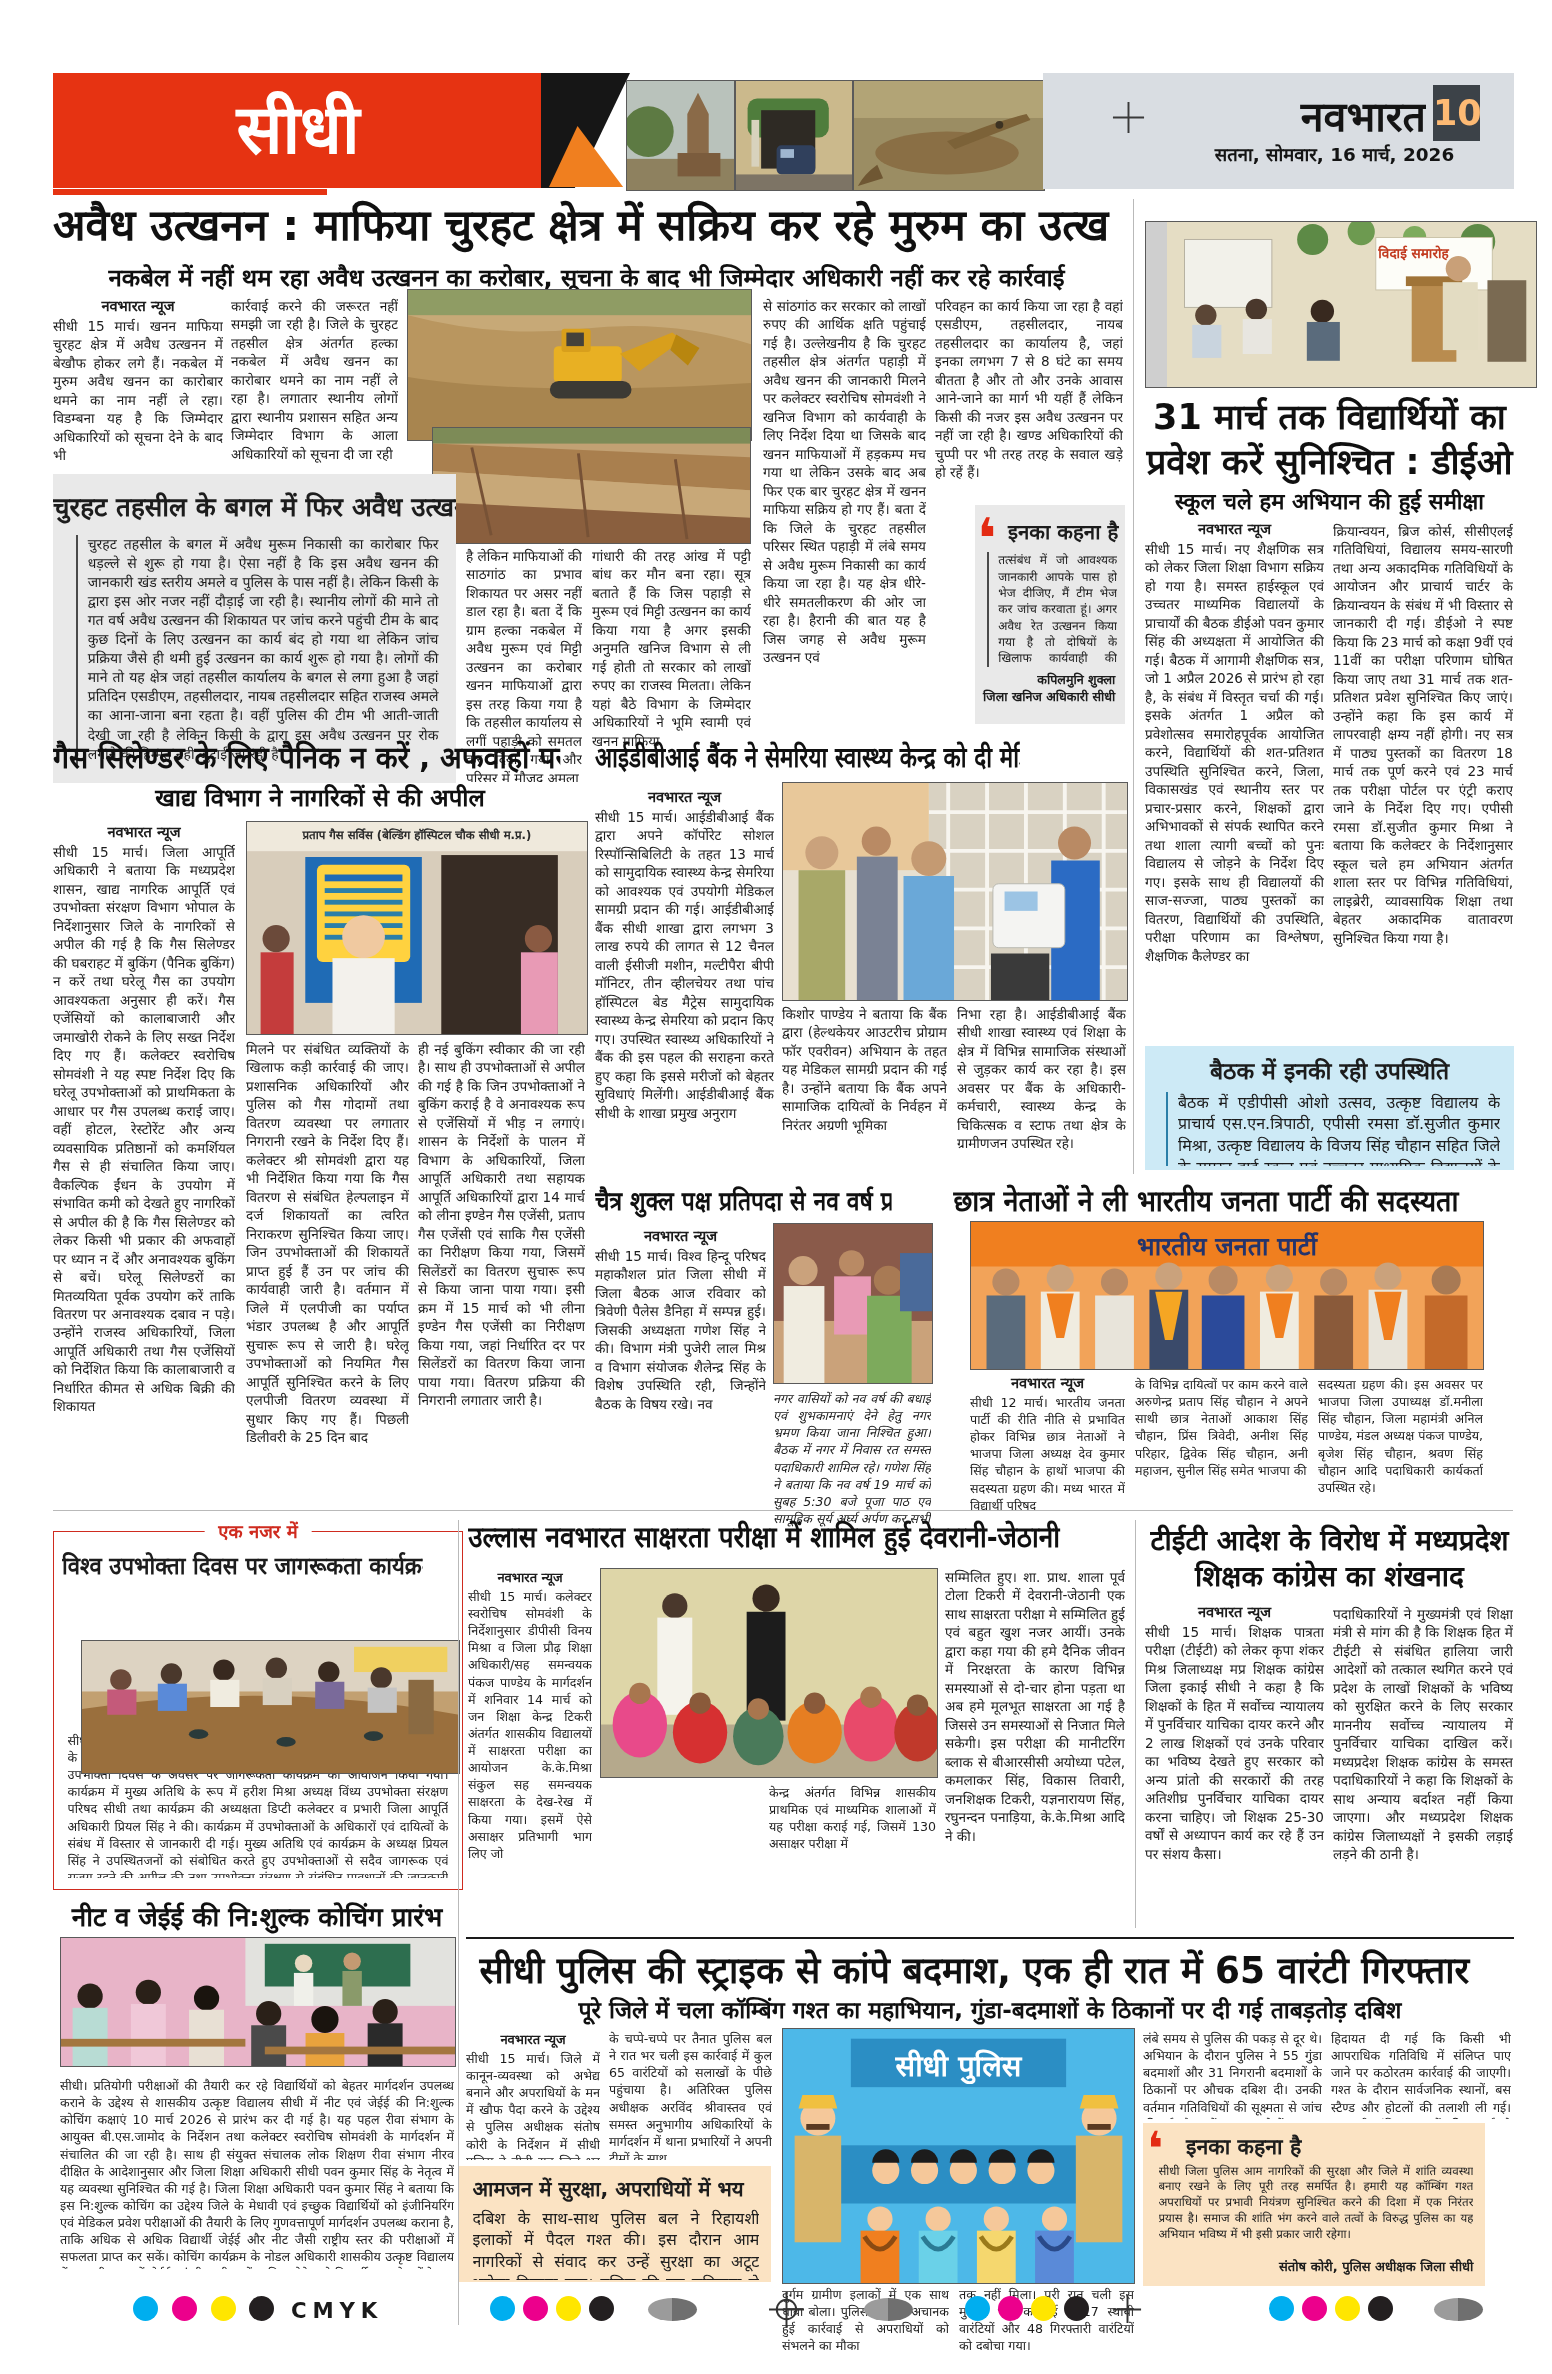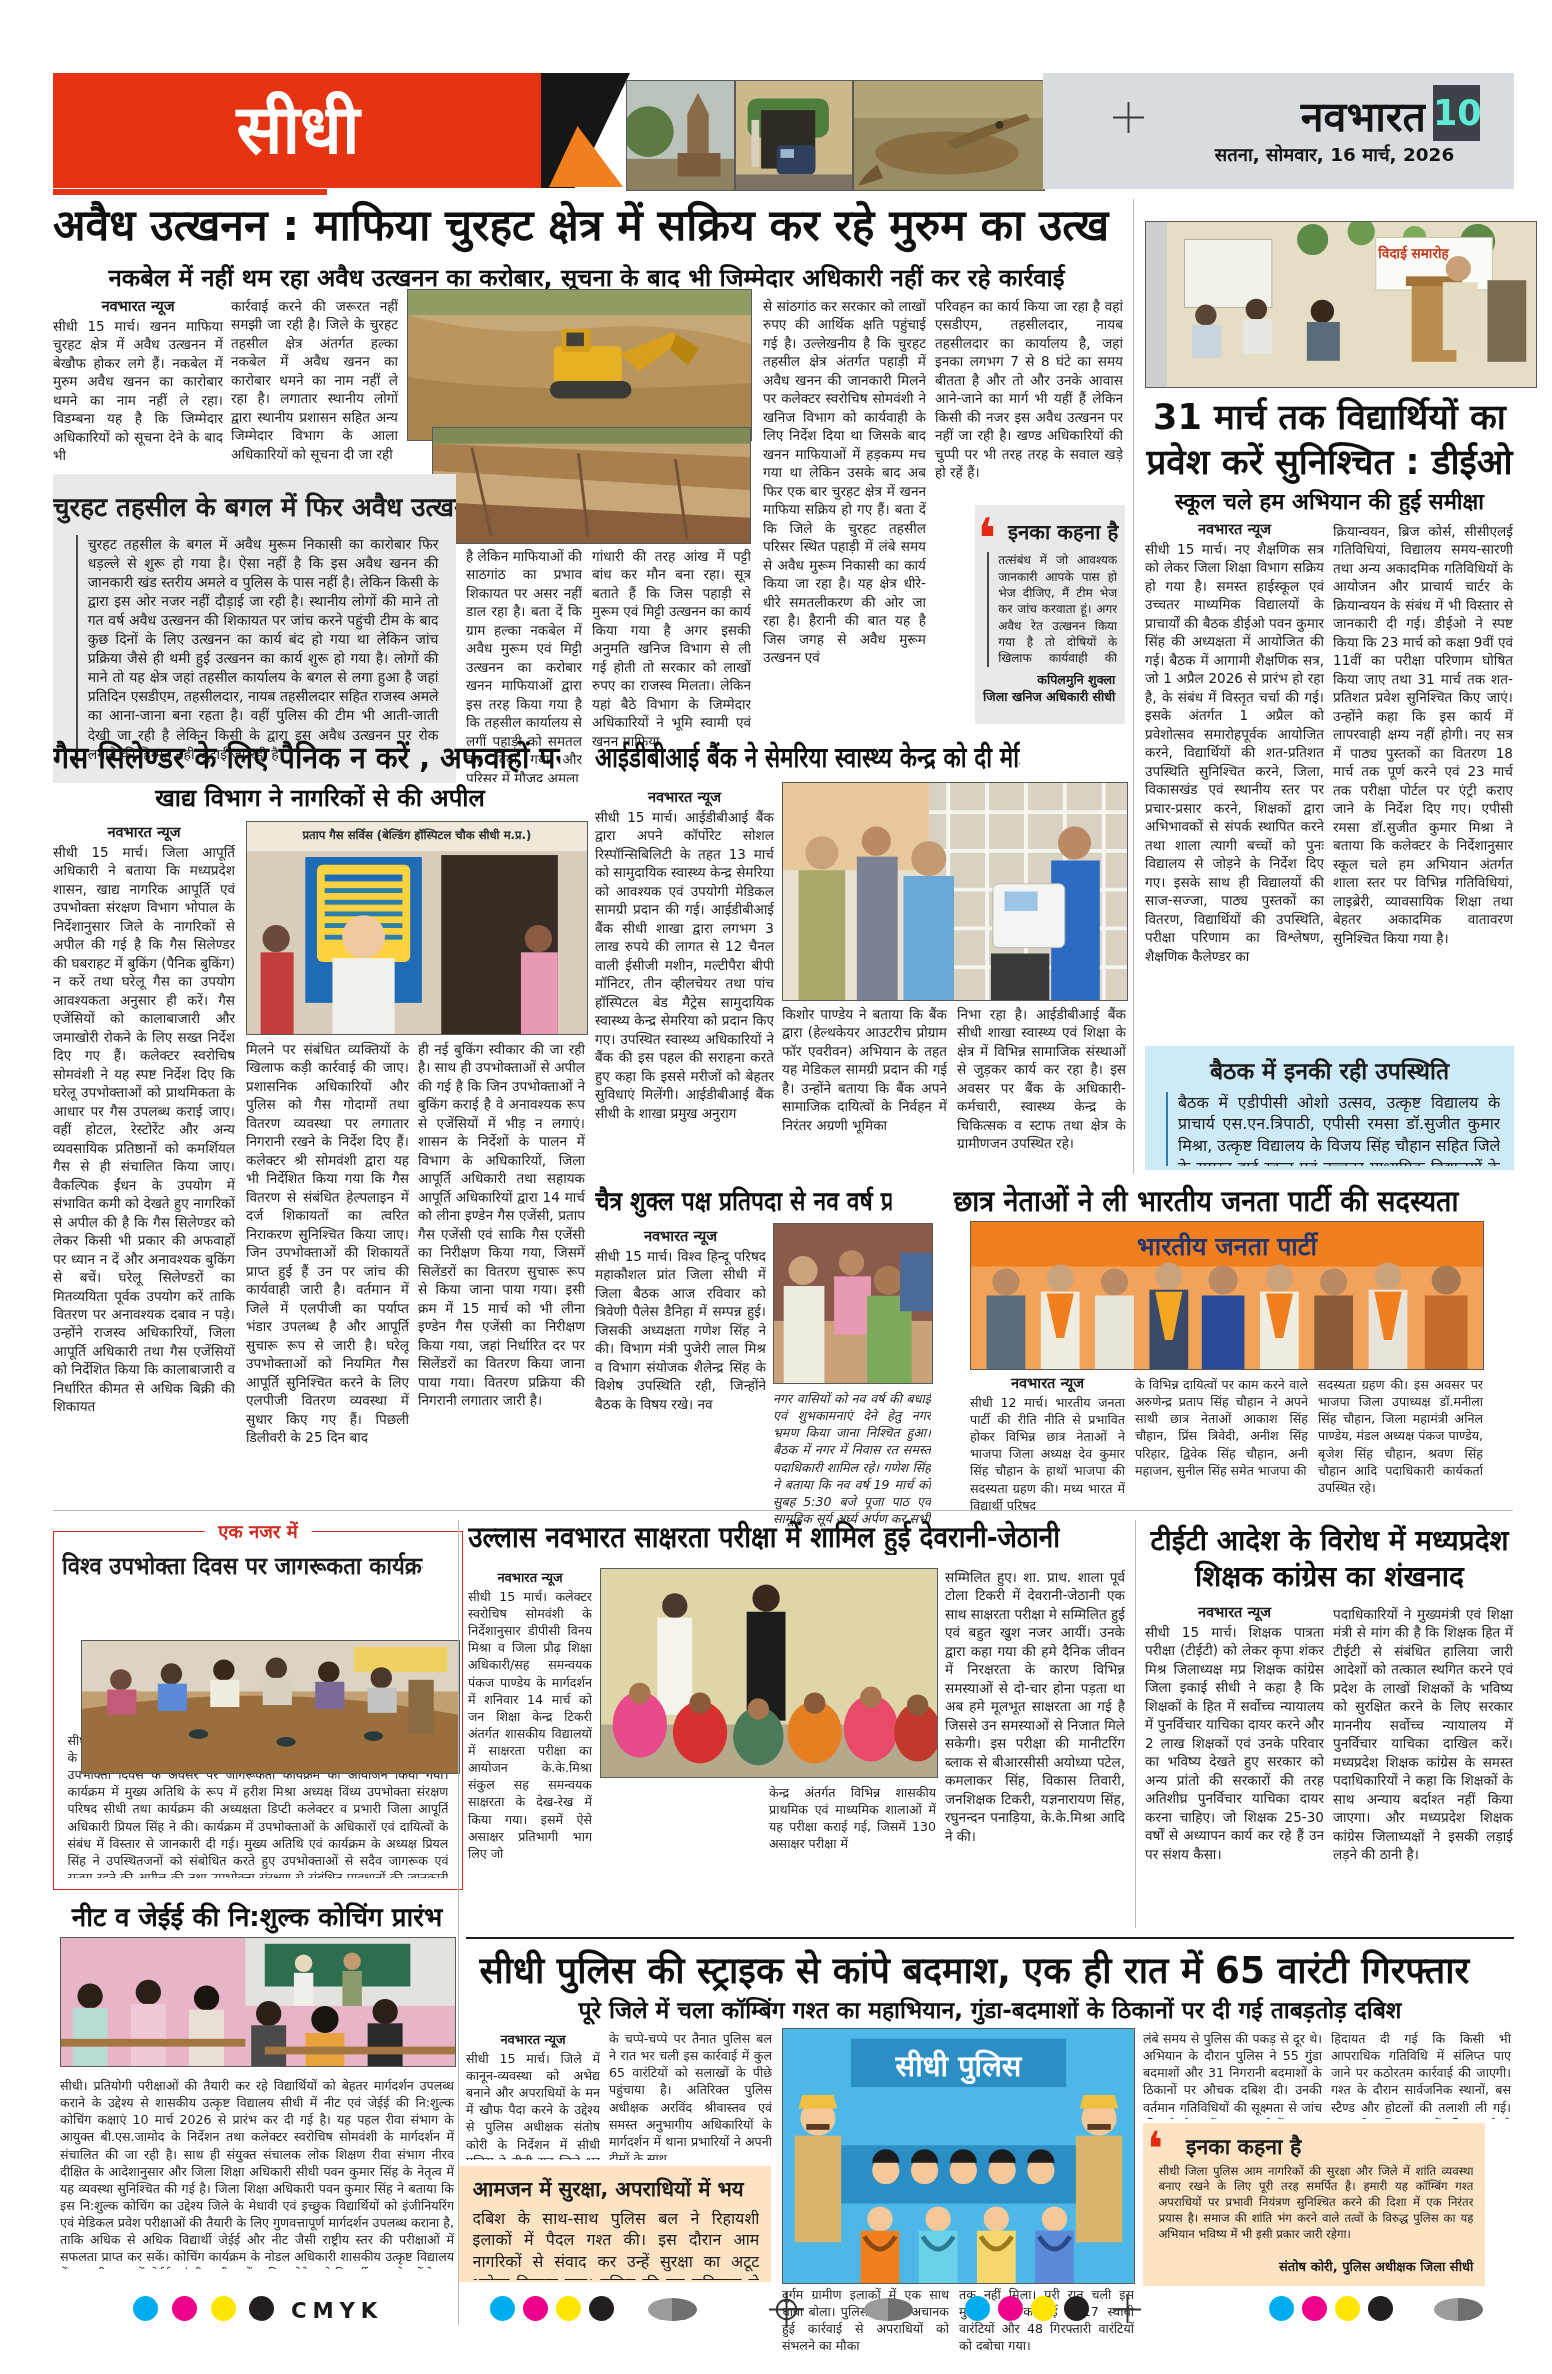--- a/index.html
+++ b/index.html
@@ -74,21 +74,21 @@
     </div>
 
     <div class="abs" style="left:1043px;top:73px;width:471px;height:116px;background:#d9dde2;">
       <div class="abs" style="left:68px;top:27px;width:35px;height:35px;">
         <svg viewBox="0 0 36 36">
             <path d="M18 2 V34 M2 18 H34" stroke="#3a3a3a" stroke-width="2" fill="none"></path>
           </svg>
       </div>
       <div class="abs nowrap" style="left:194px;top:13.6px;width:189px;text-align:right;font-size:41px;font-weight:800;color:#141414;">नवभारत</div>
       <div class="abs" style="left:390px;top:11.6px;width:47px;height:56px;background:#3c4248;">
-        <div style="width:100%;text-align:center;color:#5eead4;font-size:35px;font-weight:800;line-height:56px;">10</div>
+        <div style="width:100%;text-align:center;color:#fdba74;font-size:35px;font-weight:800;line-height:56px;">10</div>
       </div>
       <div class="abs nowrap" style="left:146px;top:68px;width:291px;text-align:center;font-size:18.4px;font-weight:700;color:#141414;">सतना, सोमवार, 16 मार्च, 2026</div>
     </div>
   </div>
 
   <div class="abs h-main sq" style="left:53px;top:194px;width:1067px;font-size:43px;transform:scaleX(0.99);">अवैध उत्खनन :  माफिया चुरहट क्षेत्र में सक्रिय कर रहे मुरुम का उत्खनन</div>
   <div class="abs sub sq" style="left:53px;top:260px;width:1067px;font-size:24px;">नकबेल में नहीं थम रहा अवैध उत्खनन का करोबार, सूचना के बाद भी जिम्मेदार अधिकारी नहीं कर रहे कार्रवाई</div>
 
   <div class="abs" style="left:53px;top:295px;width:170px;height:173px;overflow:hidden;">
     <div class="byl">नवभारत न्यूज</div>

